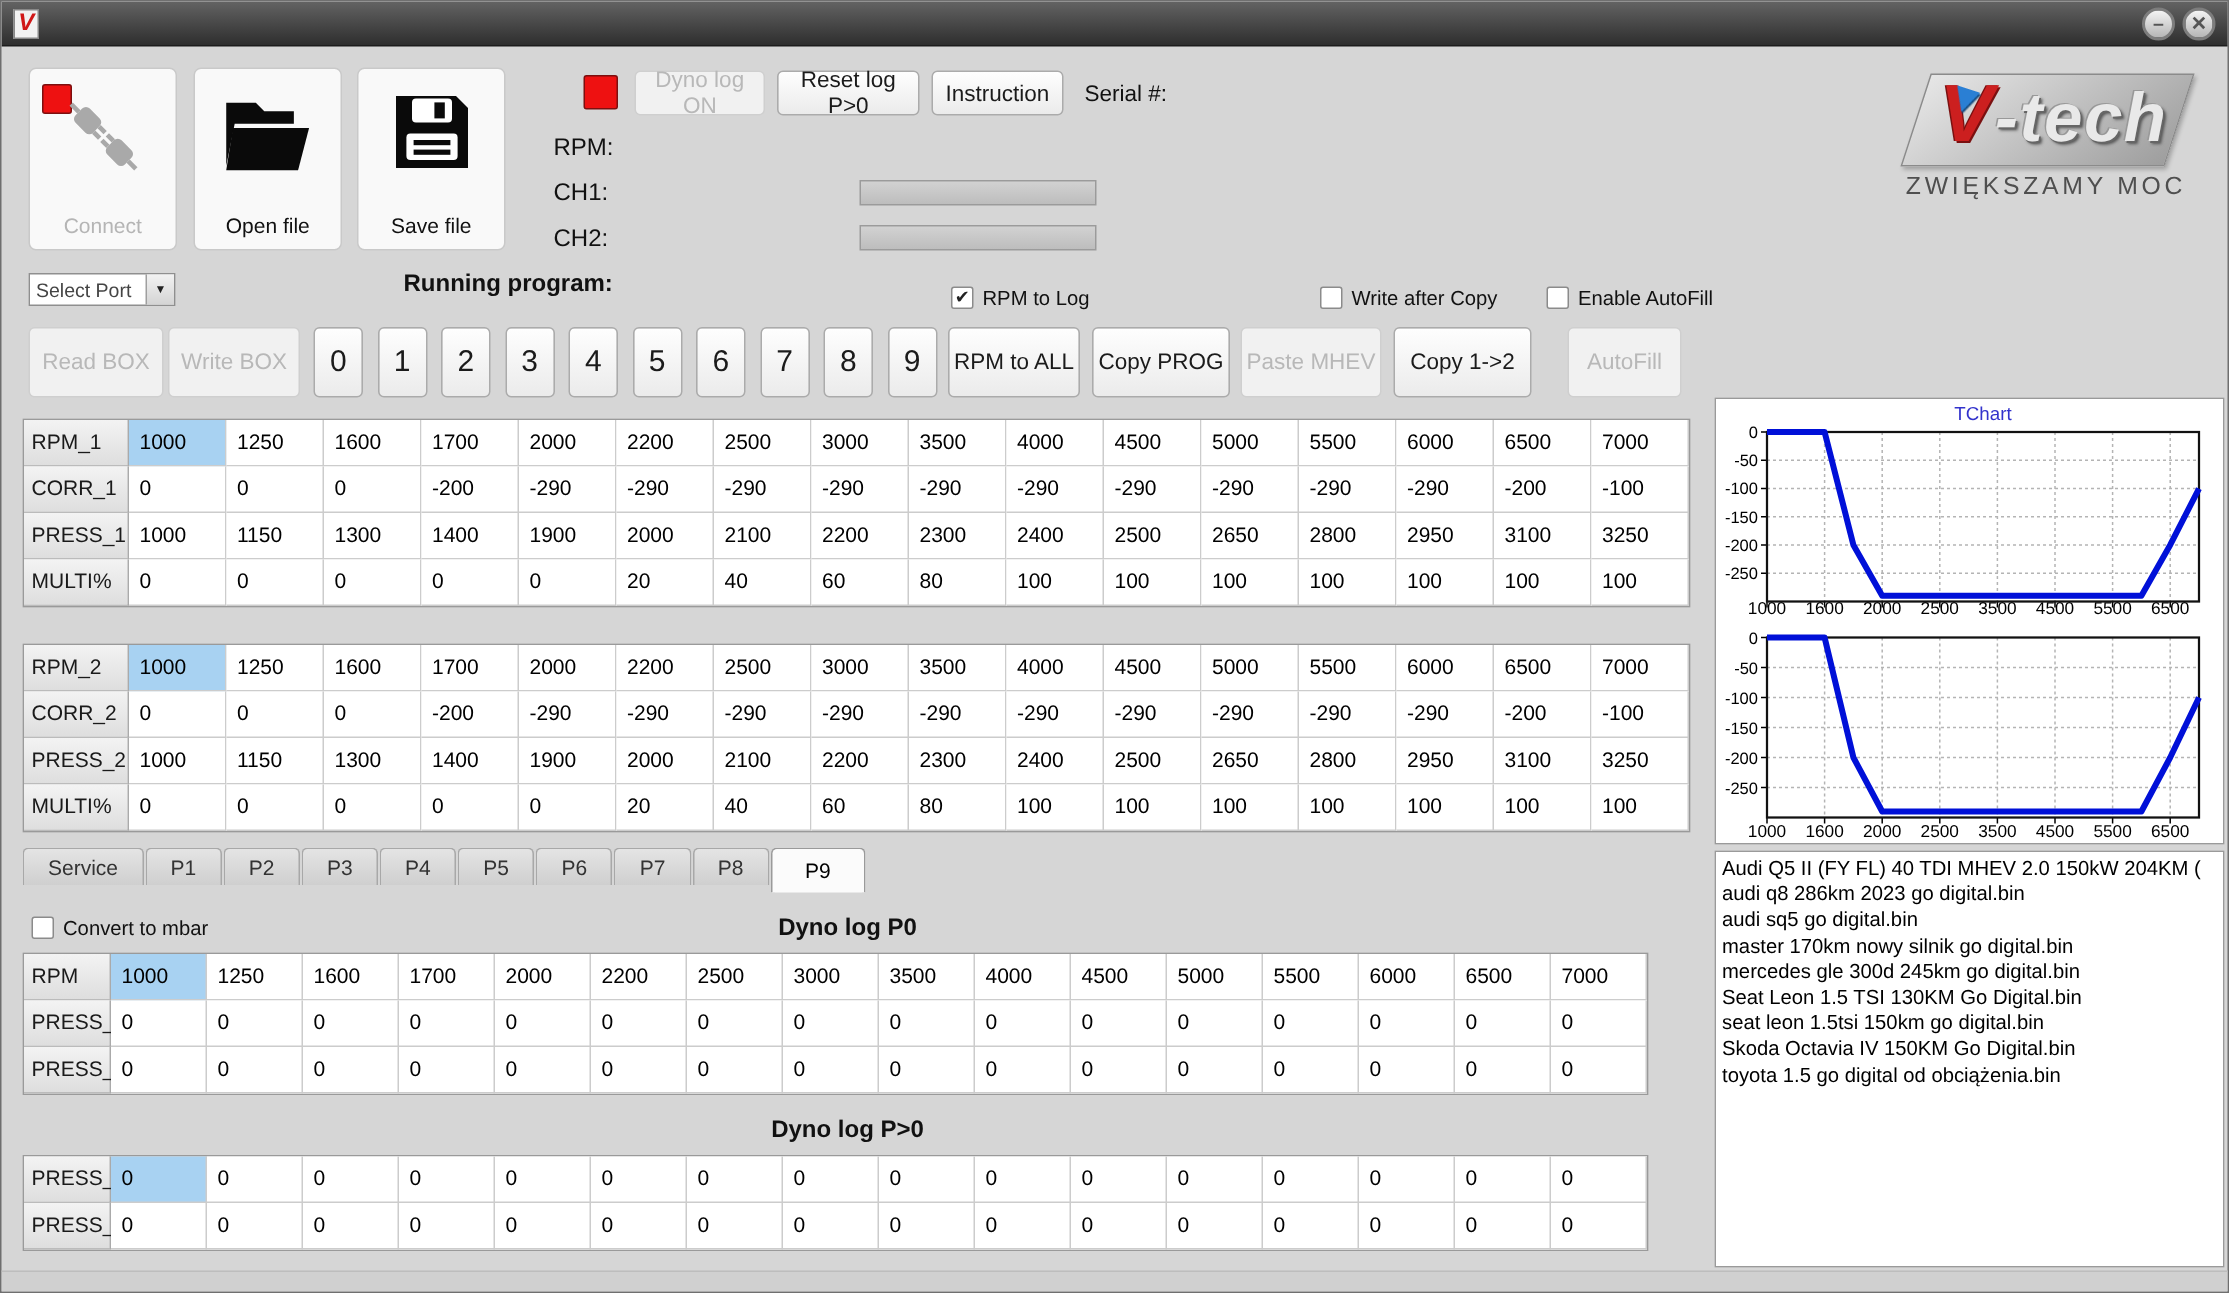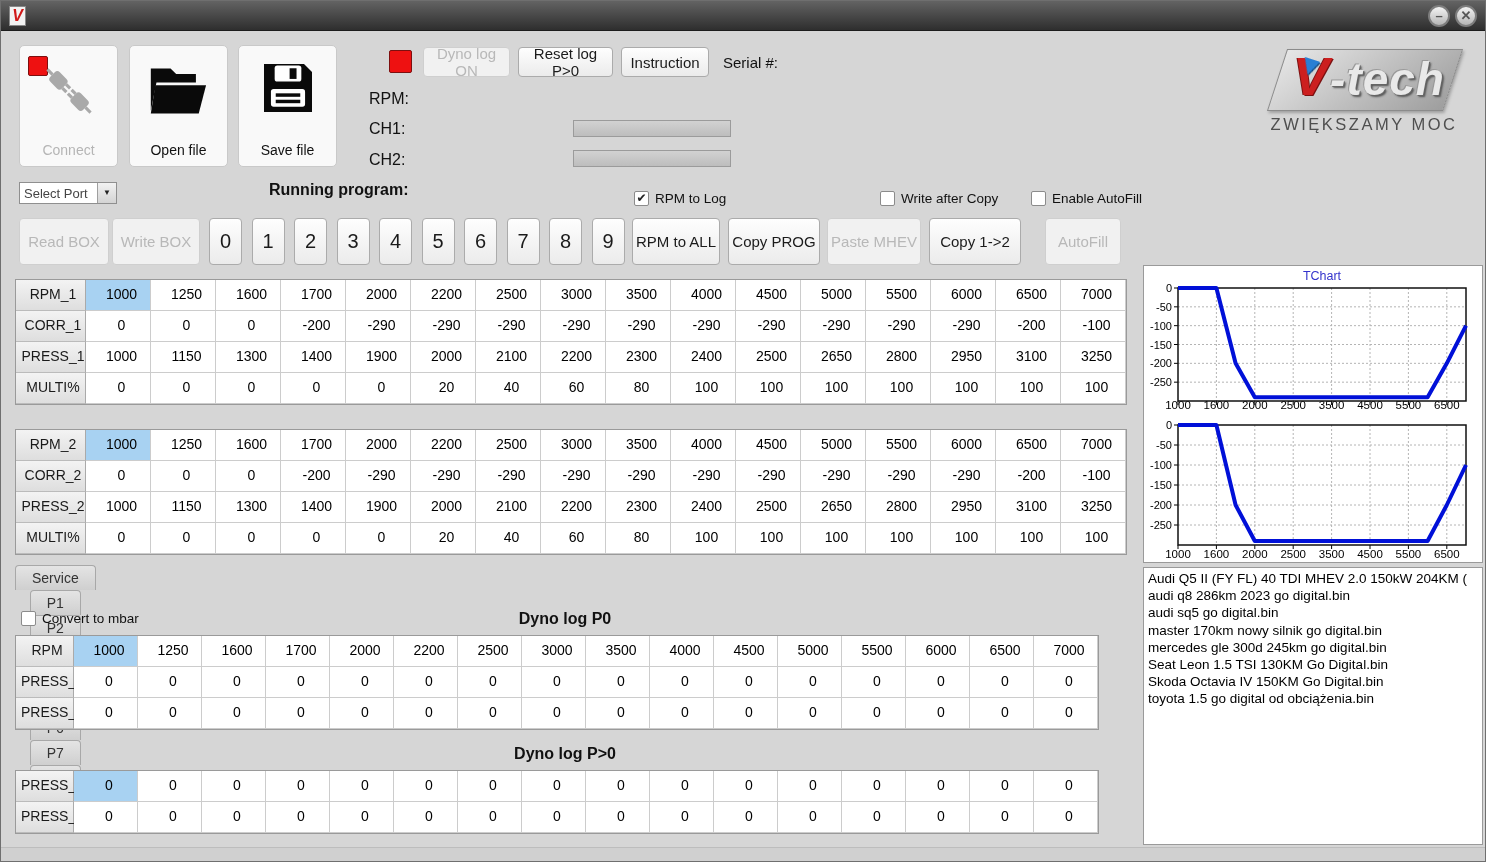--- a/index.html
+++ b/index.html
@@ -62,34 +62,34 @@
     border-left:1px solid #9f9f9f; font-size:8px; color:#222;
     text-align:center; line-height:20px;
   }
   .checkbox { position:absolute; display:flex; align-items:center; gap:6px; }
   .cb-box {
     width:15px; height:15px; background:#fff; border:1px solid #8b8b8b;
     border-radius:2px; font-size:12px; line-height:13px; text-align:center; color:#222;
   }
   .checkbox .cb-label { font-size:13.5px; color:#111; }
   
-  .tbl-panel { position:absolute; left:14px; background:#fff; border:1px solid #9a9a9a;text-align:center; }
+  .tbl-panel { position:absolute; left:14px; background:#fff; border:1px solid #9a9a9a; }
   .trow { display:flex; height:31px; }
   .hcell {
     background:linear-gradient(#f3f3f3,#dedede);
     border-right:1px solid #aaa; border-bottom:1px solid #bbb;
     font-size:14px; color:#1a1a1a; padding:6px 0 0 5px;
   }
   .cell {
     background:#fff; border-right:1px solid #ccc; border-bottom:1px solid #ccc;
     font-size:14px; color:#000; padding:6px 0 0 7px;
   }
   .cell.sel { background:#a8d2f2; }
   
-  #tabbar { position:absolute; left:14px; top:564px; height:30px; display:flex; align-items:center;flex-direction:column; }
+  #tabbar { position:absolute; left:14px; top:564px; height:30px; display:flex; align-items:flex-start; }
   .tab {
     height:25px; padding:0 16px; margin-right:1px;
     background:linear-gradient(#e4e4e4,#cfcfcf);
     border:1px solid #a8a8a8; border-bottom:none;
     border-radius:4px 4px 0 0;
     font-size:14px; color:#333; line-height:24px; text-align:center;
   }
   .tab.active {
     height:30px; background:#fbfbfb; color:#000; line-height:29px;
     border-color:#9a9a9a; padding:0 22px;
@@ -613,17 +613,18 @@
     </svg>
 </div>
 
 <div class="filelist" id="filelist">
     <div class="item">Audi Q5 II (FY FL) 40 TDI MHEV 2.0 150kW 204KM (</div>
     <div class="item">audi q8 286km 2023 go digital.bin</div>
     <div class="item">audi sq5 go digital.bin</div>
     <div class="item">master 170km nowy silnik go digital.bin</div>
     <div class="item">mercedes gle 300d 245km go digital.bin</div>
     <div class="item">Seat Leon 1.5 TSI 130KM Go Digital.bin</div>
+    <div class="item">seat leon 1.5tsi 150km go digital.bin</div>
     <div class="item">Skoda Octavia IV 150KM Go Digital.bin</div>
     <div class="item">toyota 1.5 go digital od obciążenia.bin</div>
   </div>
 
 <div class="statusstrip"></div>
 
 </body></html>

